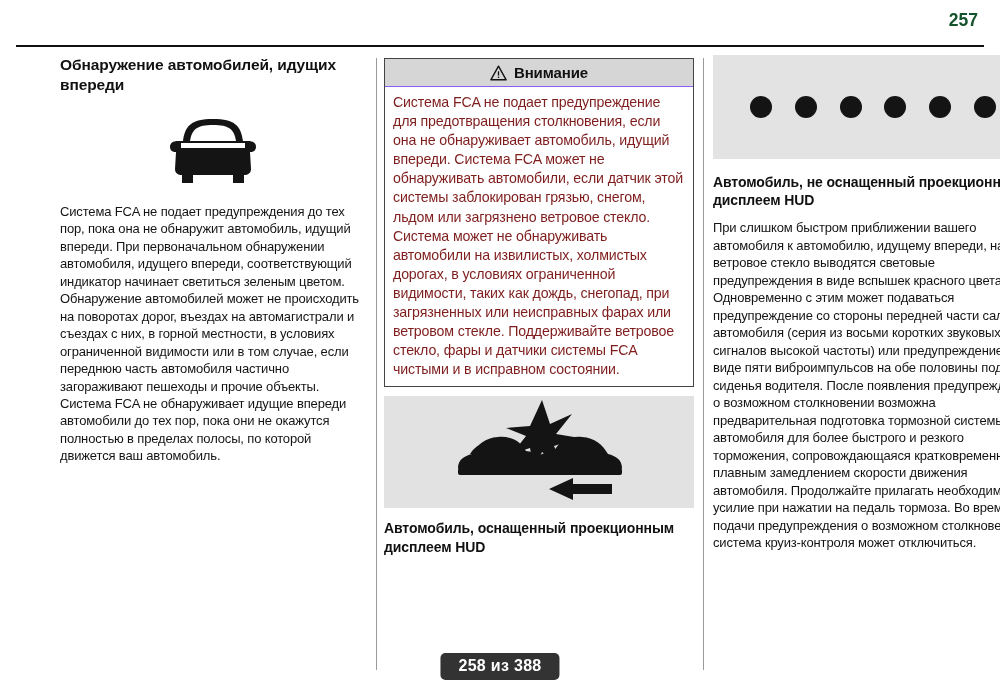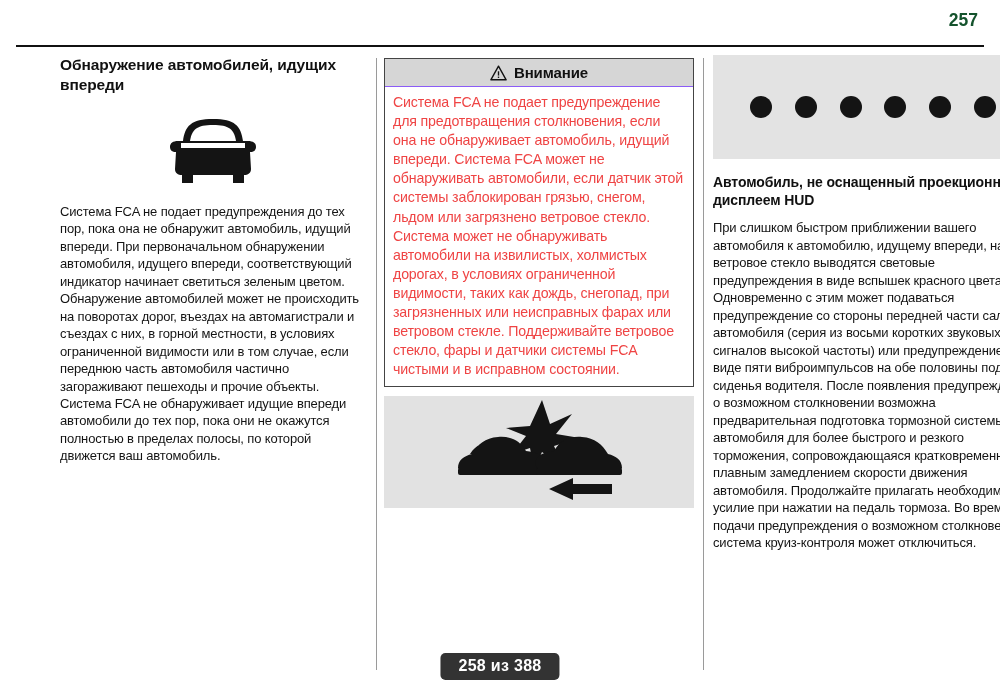--- a/index.html
+++ b/index.html
@@ -136,21 +136,21 @@
     color: #111;
     letter-spacing: -0.1px;
   }
   #warning-body {
     padding: 6px 8px 7px 8px;
   }
   #warning-body p {
     margin: 0;
     font-size: 14.2px;
     line-height: 1.345;
-    color: #ef4444;
+    color: #7f1d1d;
     letter-spacing: -0.15px;
   }
 
   
   #mid-heading-2 { margin-top: 18px; }
   #mid-figure-box {
     margin-top: 9px;
     background: #e2e2e2;
     height: 112px;
     position: relative;
@@ -256,20 +256,21 @@
 
         <path fill="#141414" d="M238 72 C238 64 232 60 224 58 C218 48 211 42 198 41
                  C184 40 176 45 170 55 C160 56 154 59 152 64 C151 68 152 72 155 73
                  L234 73 C237 73 238 73 238 72 Z"></path>
         <rect fill="#141414" x="152" y="72" width="86" height="7" rx="2"></rect>
 
         <path fill="#141414" d="M165 93 L189 82 L189 88 L228 88 L228 98 L189 98 L189 104 Z"></path>
       </svg>
     </div>
 
+    <p class="caption" id="mid-caption">Автомобиль, оснащенный проекционным дисплеем HUD</p>
   </div>
 
   <div class="column" id="col-right">
 
     <div id="right-figure-box">
       <span class="hud-dot"></span>
       <span class="hud-dot"></span>
       <span class="hud-dot"></span>
       <span class="hud-dot"></span>
       <span class="hud-dot"></span>

